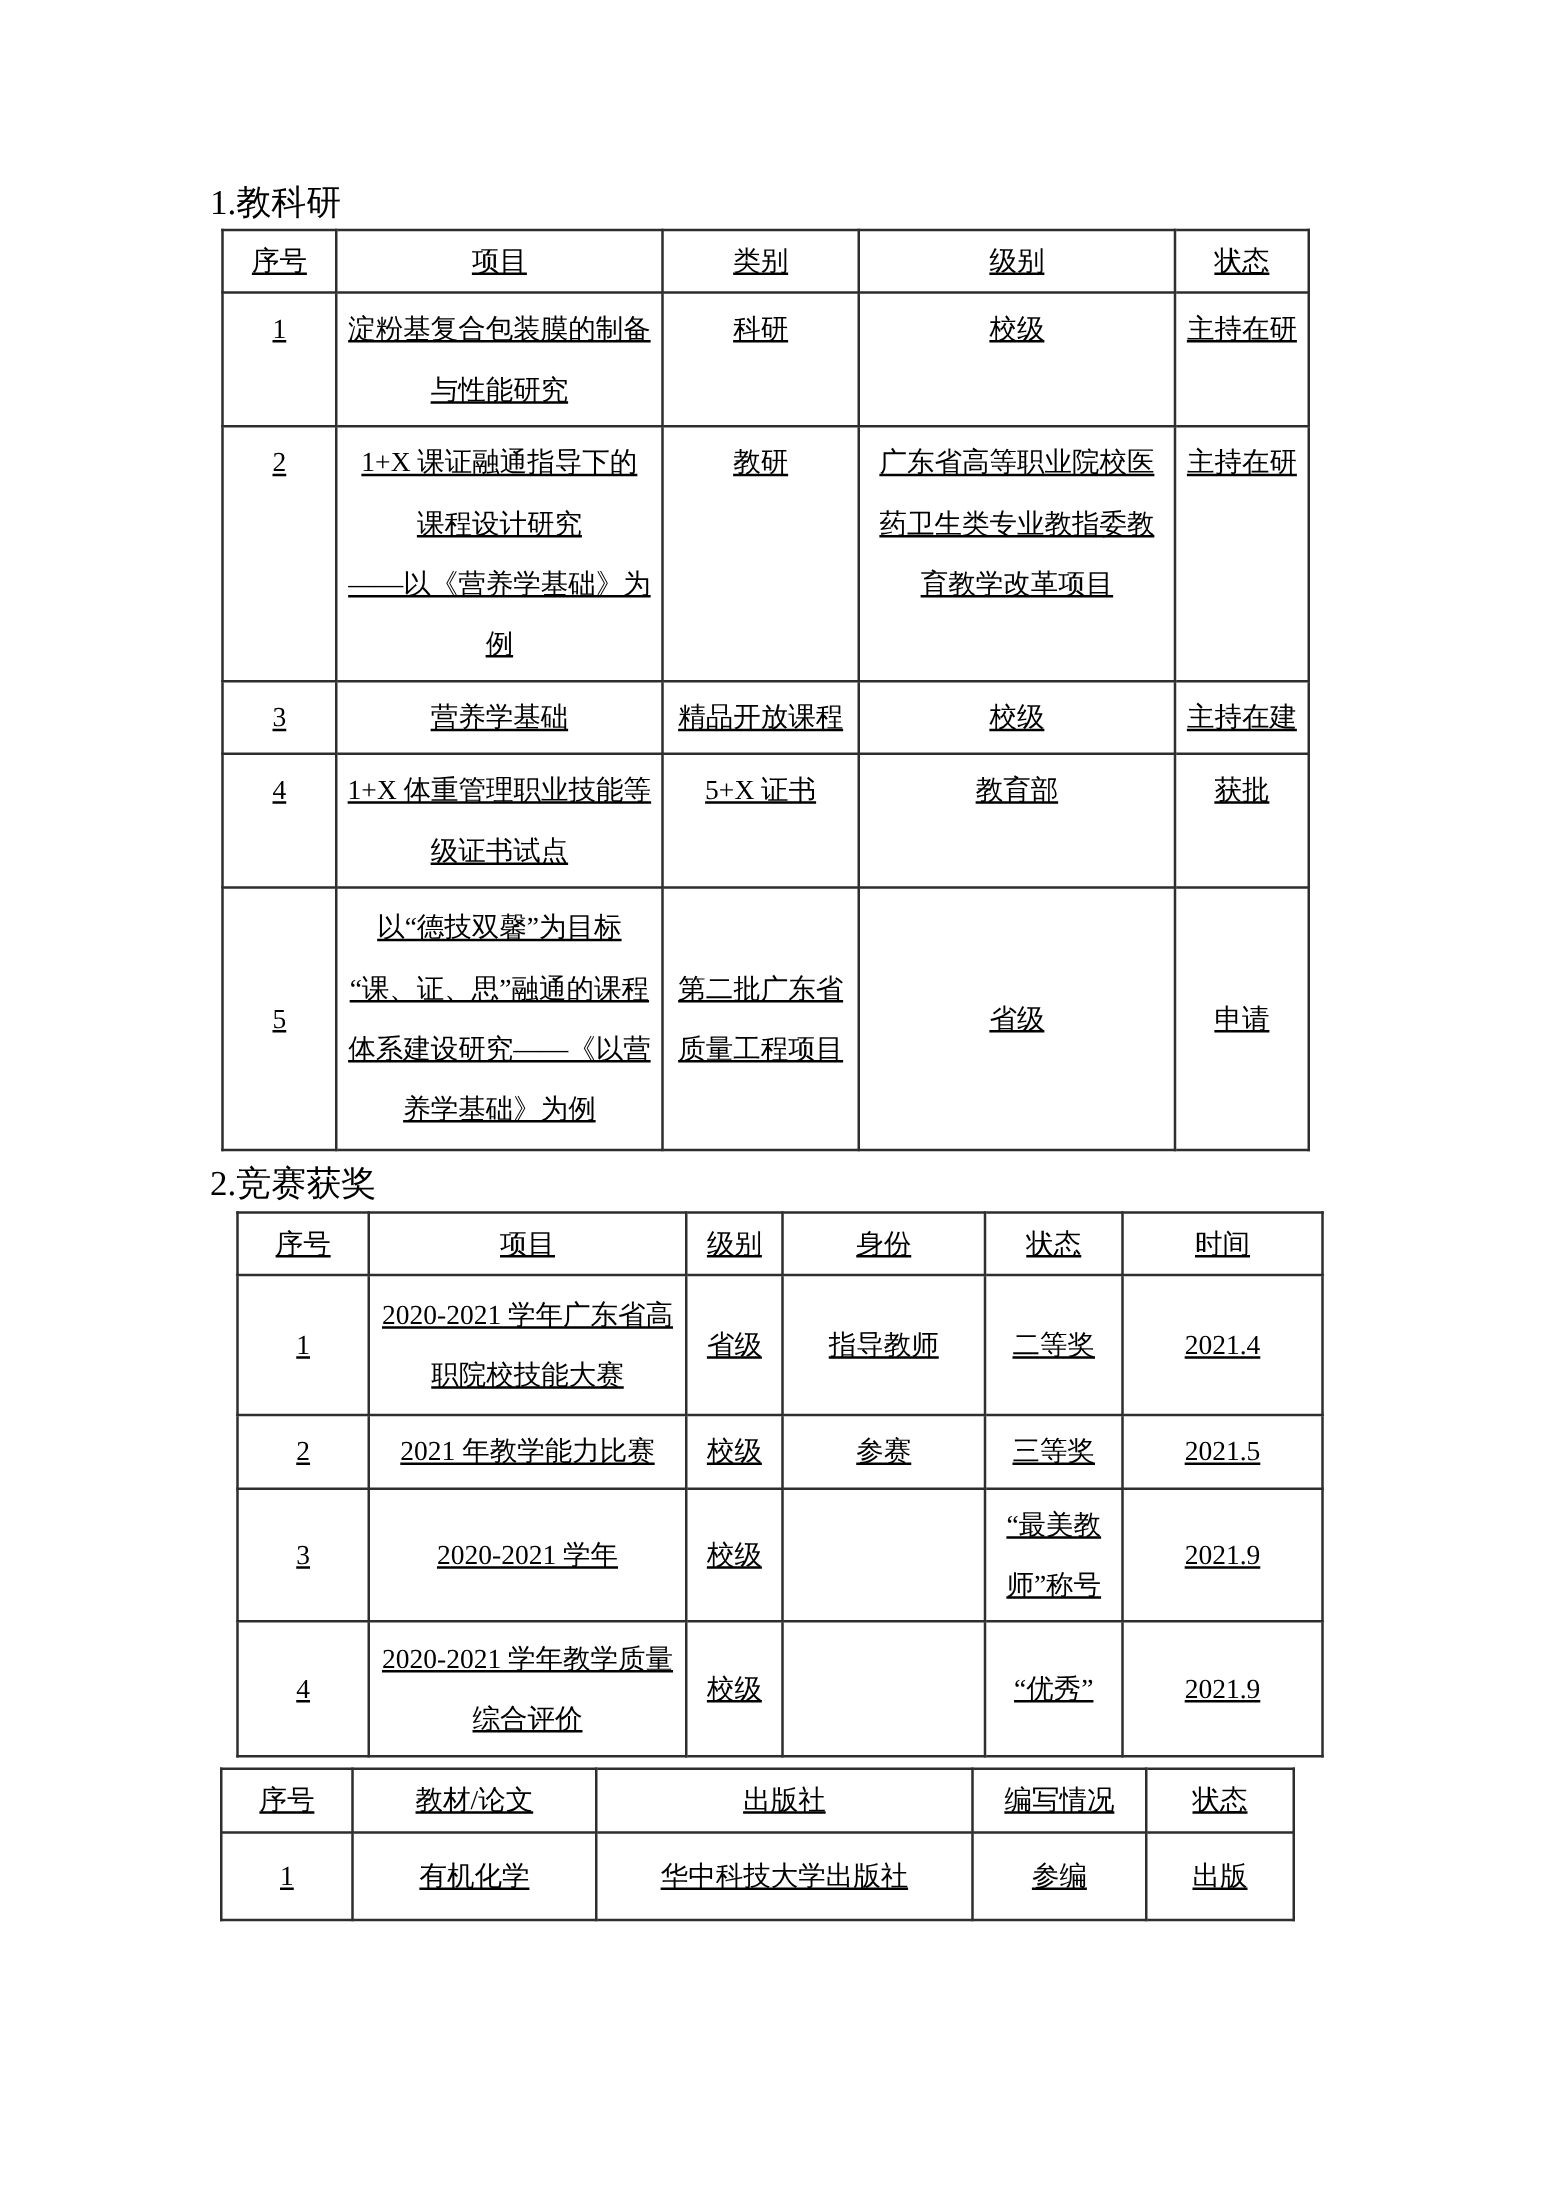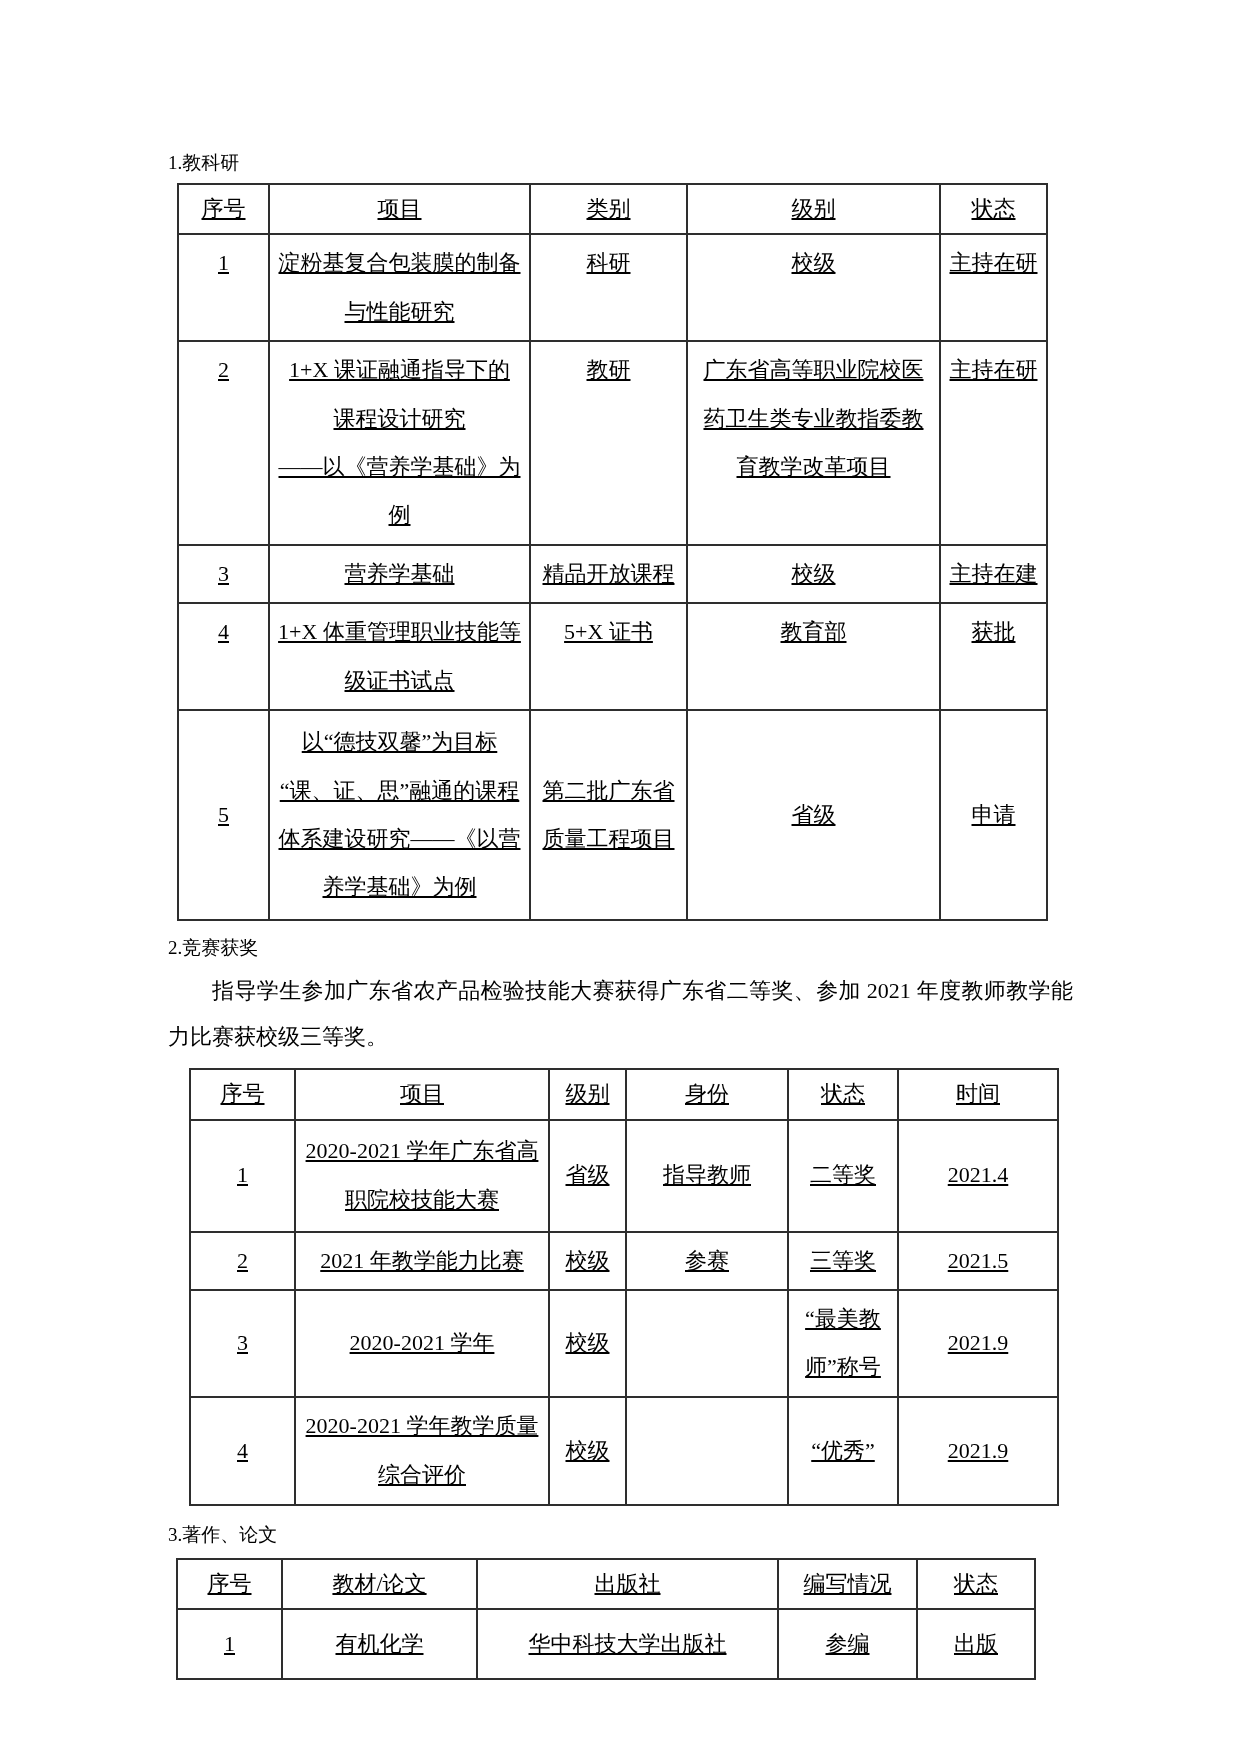--- a/index.html
+++ b/index.html
@@ -11,21 +11,21 @@
     overflow: hidden;
     font-family: "Liberation Serif", "DejaVu Serif", serif;
     color: #000000;
   }
   .content {
     box-sizing: border-box;
     width: 1240px;
     padding: 148px 165px 0 168px;
   }
   .sec-heading {
-    font-size: 19px;
+    font-size: 28px;
     line-height: 30px;
     margin: 0 0 5px 0;
     white-space: pre;
   }
   .intro-para {
     font-size: 22px;
     line-height: 2.1;
     text-align: justify;
     text-indent: 2em;
     margin: 4px 0 8px 0;
@@ -142,21 +142,20 @@
 质量工程项目</td>
         <td>省级</td>
         <td>申请</td>
       </tr>
     </tbody>
       </table>
   </section>
 
   <section>
     <div class="sec-heading h2-heading">2.竞赛获奖</div>
-    <p class="intro-para">指导学生参加广东省农产品检验技能大赛获得广东省二等奖、参加 2021 年度教师教学能力比赛获校级三等奖。</p>
     <table class="doc-table t2">
       <colgroup>
         <col style="width:105px">
           <col style="width:254px">
           <col style="width:77px">
           <col style="width:162px">
           <col style="width:110px">
           <col style="width:160px">
       </colgroup>
       <tbody>
@@ -201,21 +200,20 @@
         <td>校级</td>
         <td></td>
         <td>“优秀”</td>
         <td>2021.9</td>
       </tr>
     </tbody>
       </table>
   </section>
 
   <section>
-    <div class="sec-heading h3-heading">3.著作、论文</div>
     <table class="doc-table t3">
       <colgroup>
         <col style="width:105px">
           <col style="width:195px">
           <col style="width:301px">
           <col style="width:139px">
           <col style="width:118px">
       </colgroup>
       <tbody>
           <tr>

